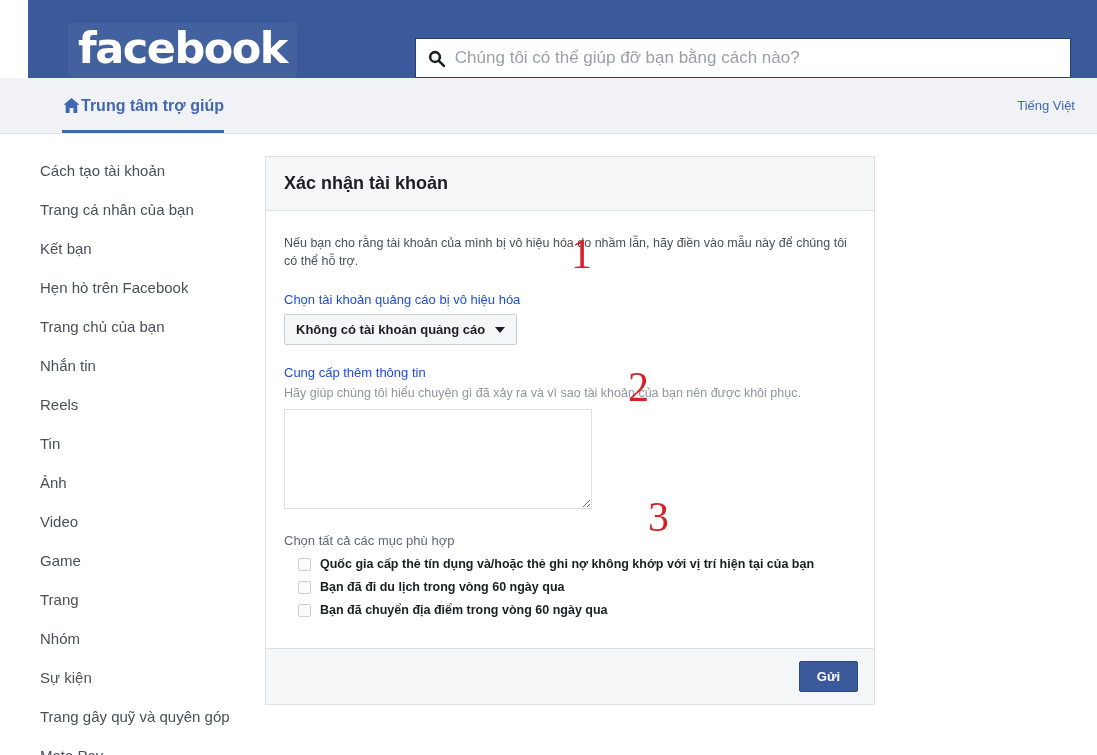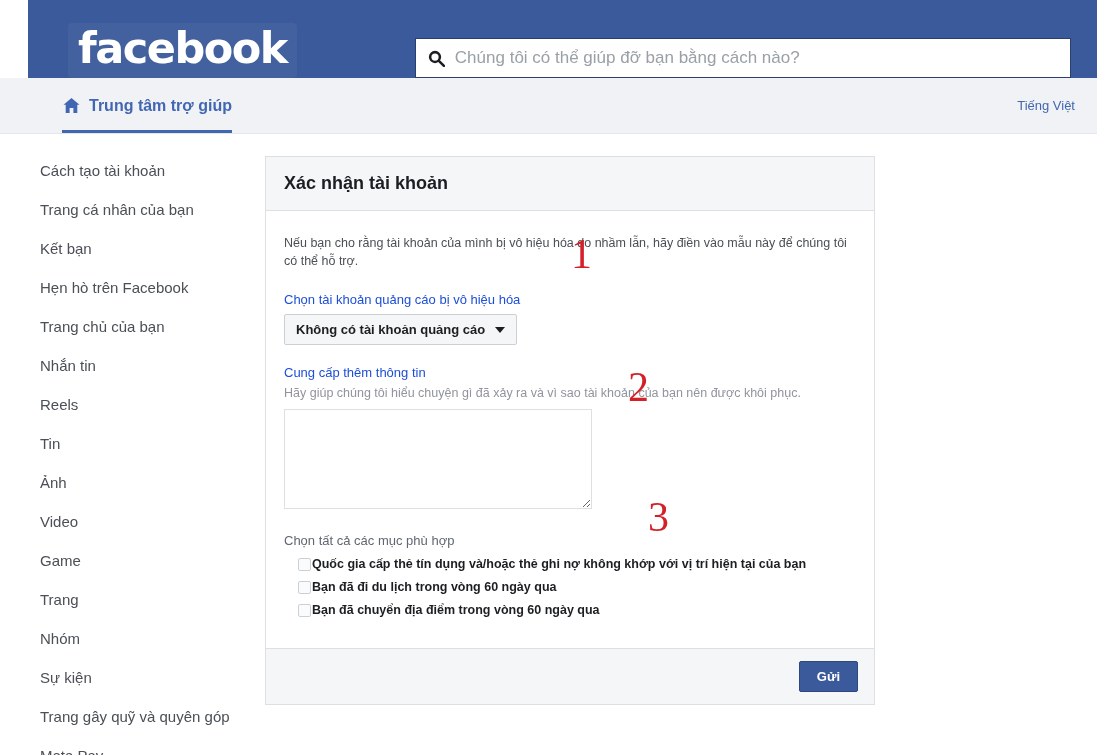--- a/index.html
+++ b/index.html
@@ -69,21 +69,20 @@
     display: flex;
     align-items: stretch;
     justify-content: space-between;
     padding: 0 22px 0 62px;
     position: relative;
   }
   .subnav-left { display: flex; align-items: center; }
   .helpcenter-link {
     display: flex;
     align-items: center;
-    gap: 8px;
     height: 100%;
     position: relative;
     cursor: pointer;
     text-decoration: none;
   }
   .home-icon { width: 19px; height: 19px; color: #4267b2; display: block; }
   .helpcenter-label {
     color: #4267b2;
     font-size: 16px;
     font-weight: bold;
@@ -196,21 +195,21 @@
     margin-bottom: 24px;
   }
   .check-group-label {
     font-size: 13px;
     color: #606770;
     margin-bottom: 9px;
   }
   .check-row {
     display: flex;
     align-items: center;
-    gap: 1px;
+    gap: 9px;
     margin-bottom: 9px;
     padding-left: 14px;
     cursor: pointer;
   }
   .checkbox {
     width: 13px; height: 13px;
     flex: 0 0 auto;
     border: 1px solid #ccd0d5;
     background: #fafbfc;
     border-radius: 2px;

